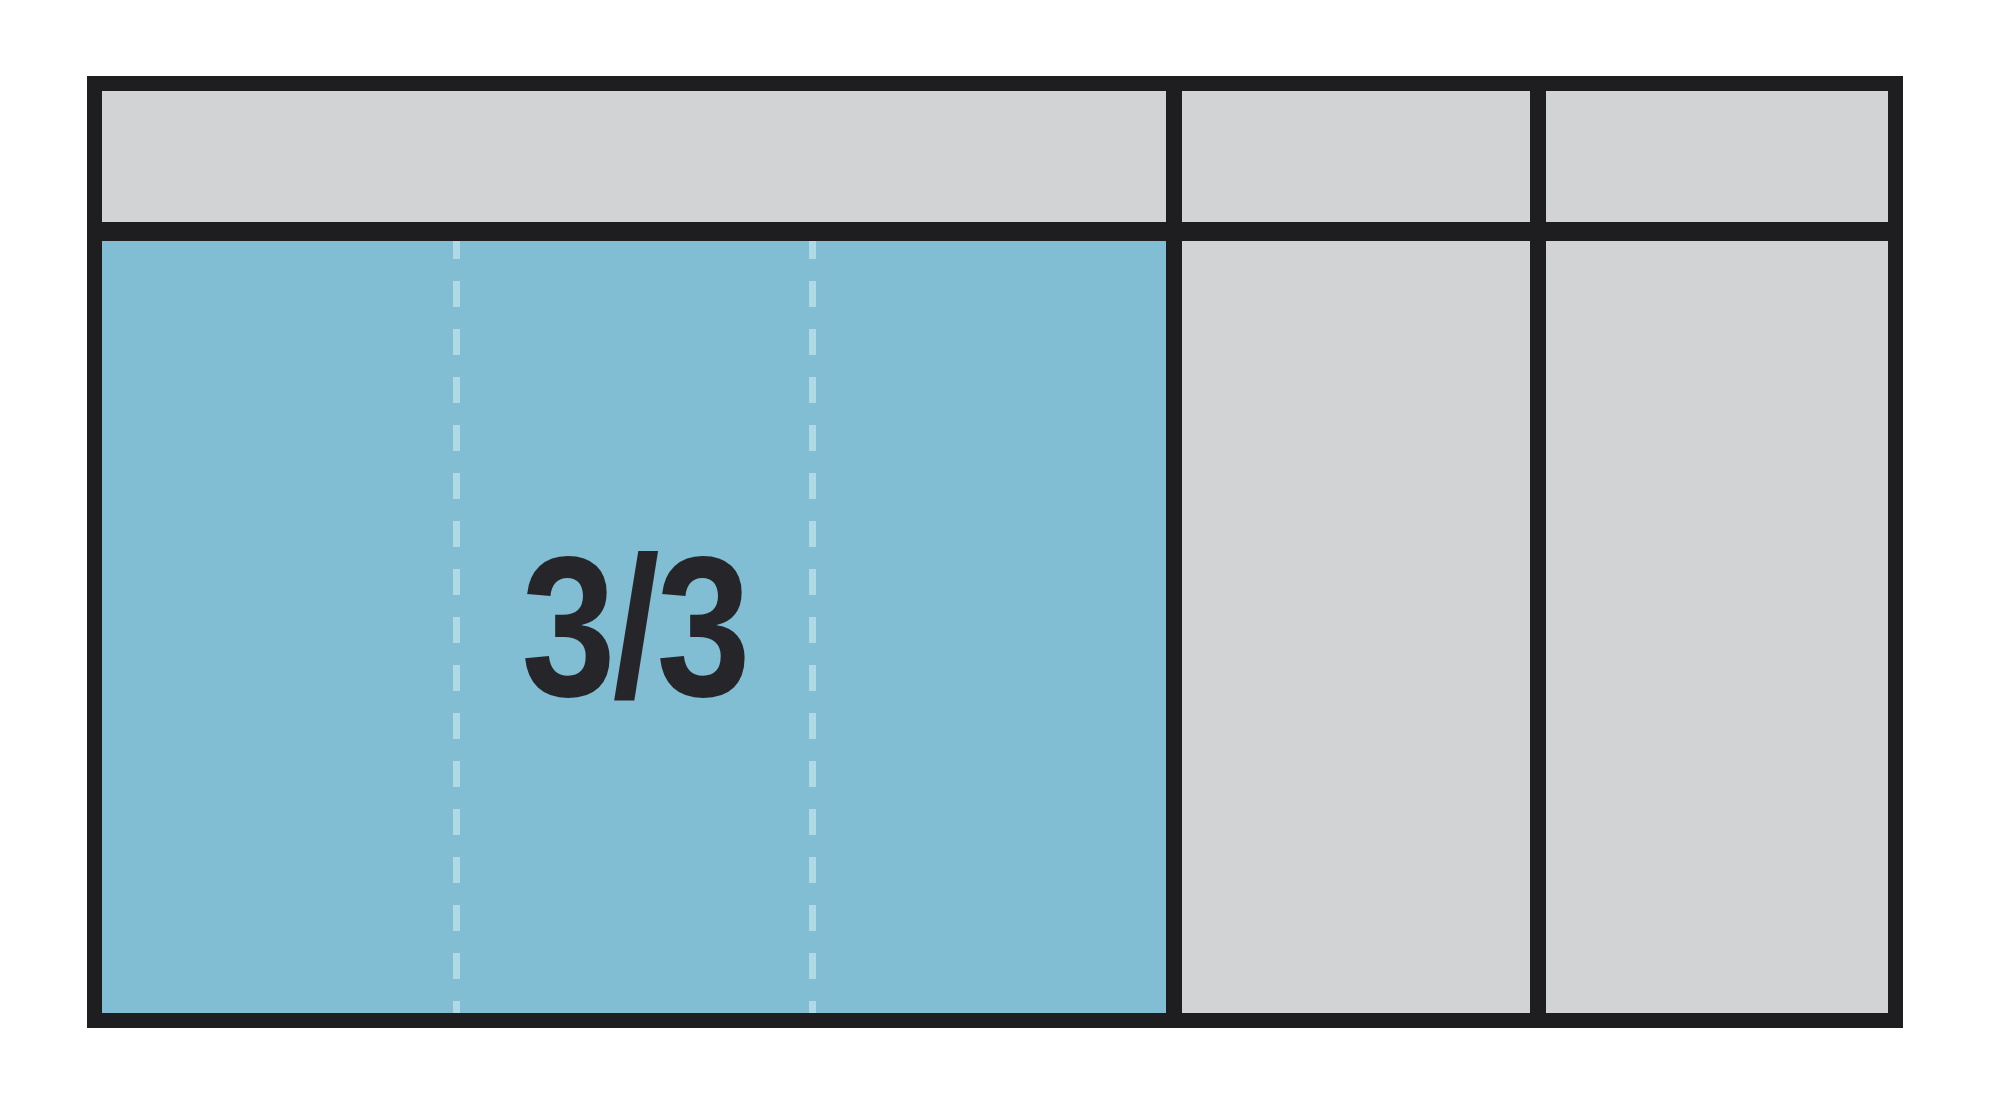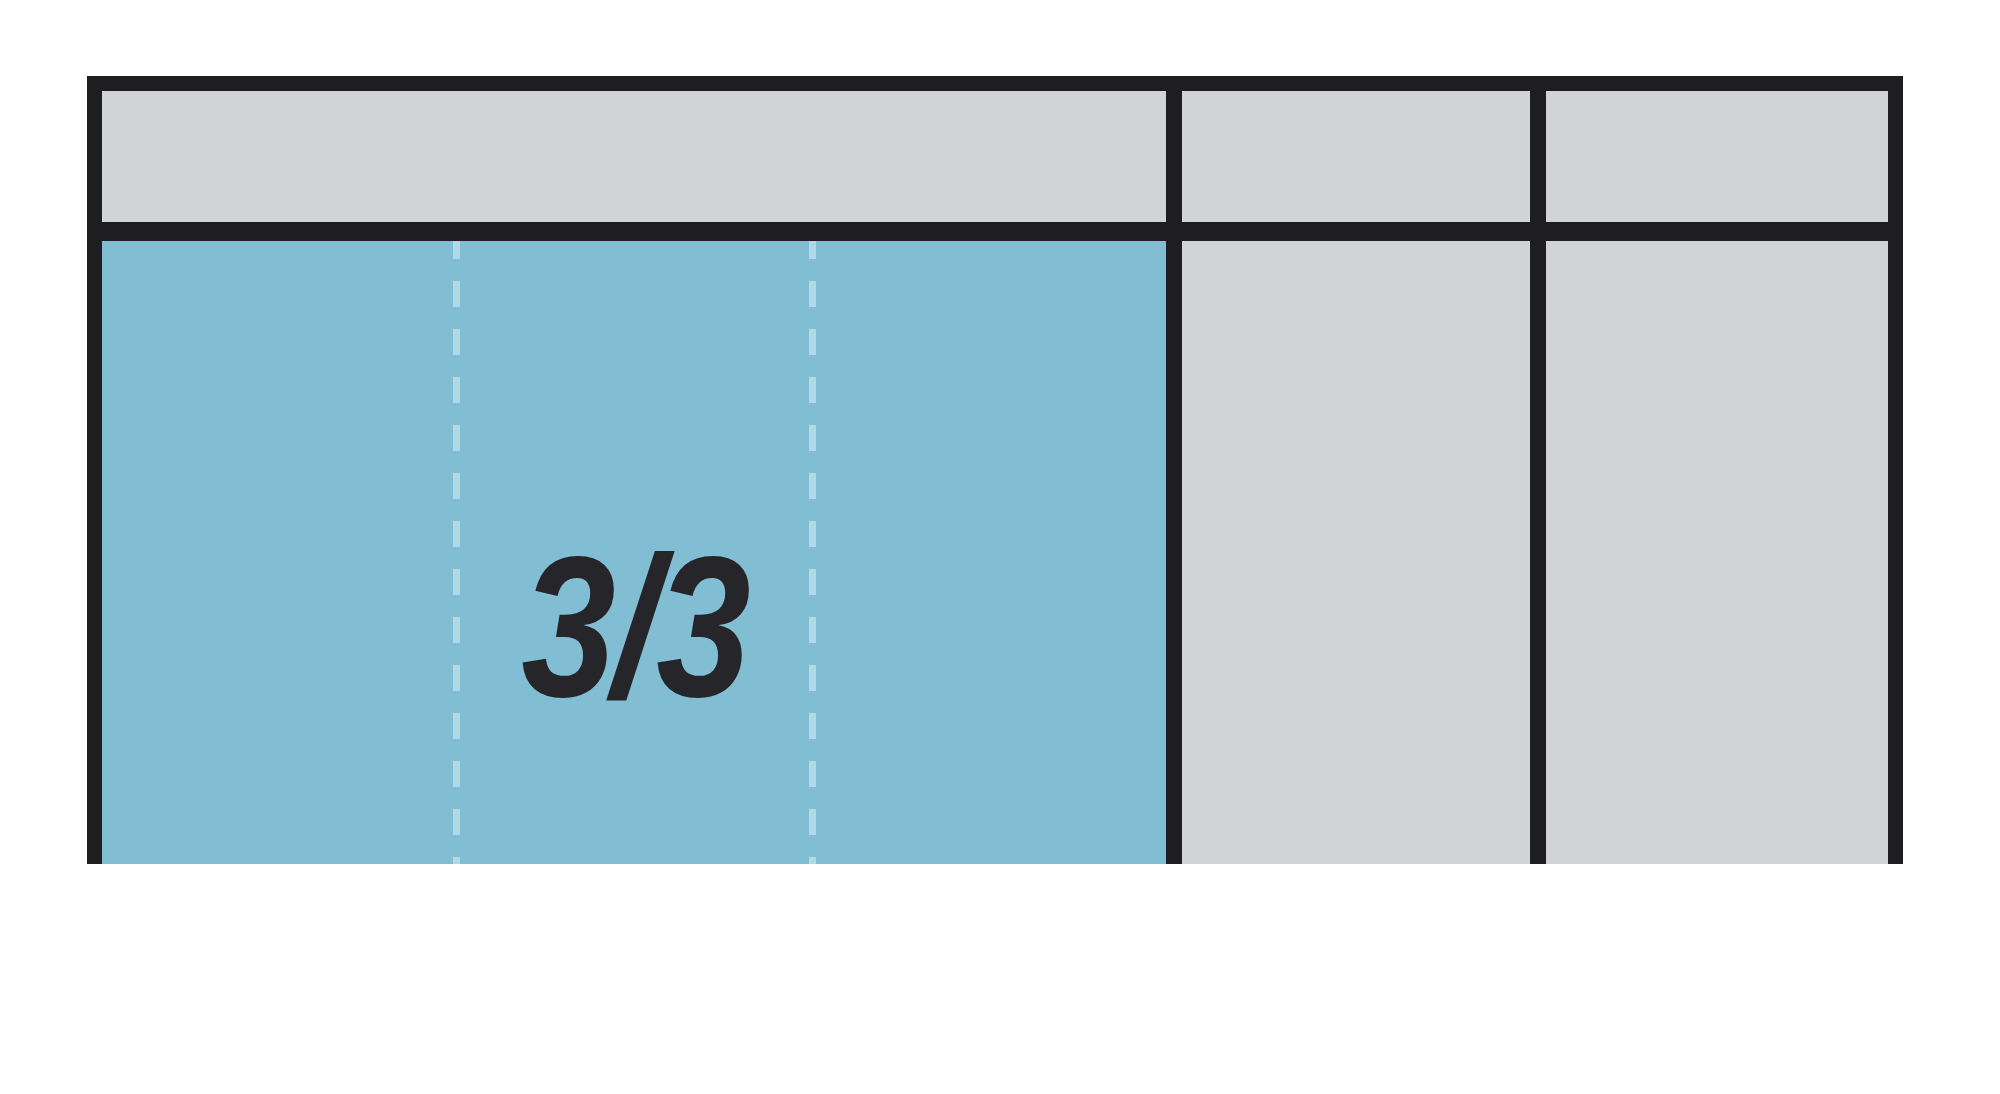--- a/index.html
+++ b/index.html
@@ -11,24 +11,23 @@
     --label: #26262a;
   }
   * { margin: 0; padding: 0; box-sizing: border-box; }
   html, body {
     background: var(--page-bg);
     font-family: "Liberation Sans", sans-serif;
   }
   .stage {
     position: relative;
     width: 2000px;
-    height: 864px;
+    height: 1094px;
     background: var(--page-bg);
     overflow: hidden;
-    font-style: italic;
   }
   .tray-frame {
     position: absolute;
     left: 87px;
     top: 76px;
     width: 1816px;
     height: 952px;
     background: var(--frame);
     padding: 15px;
     display: grid;

